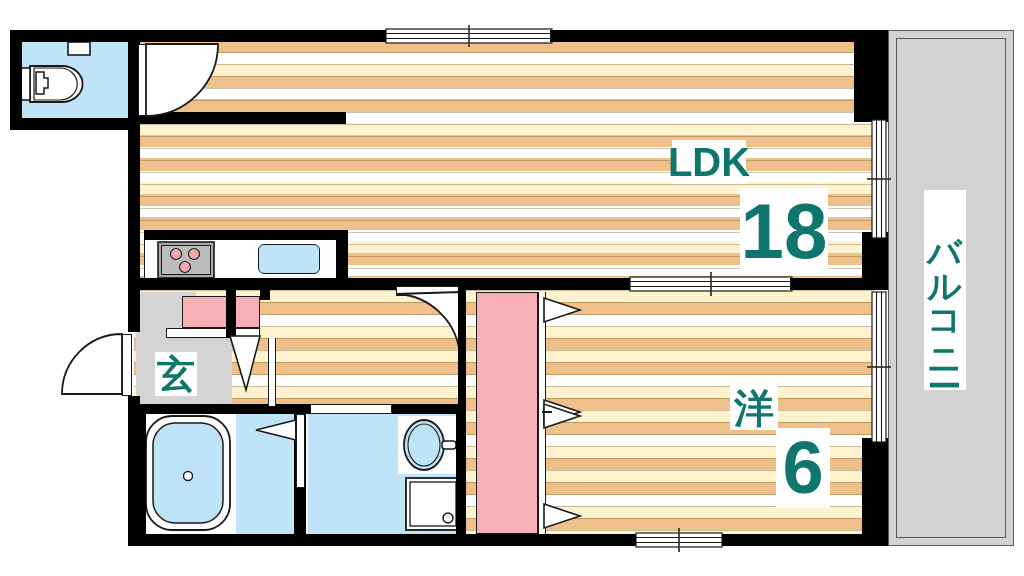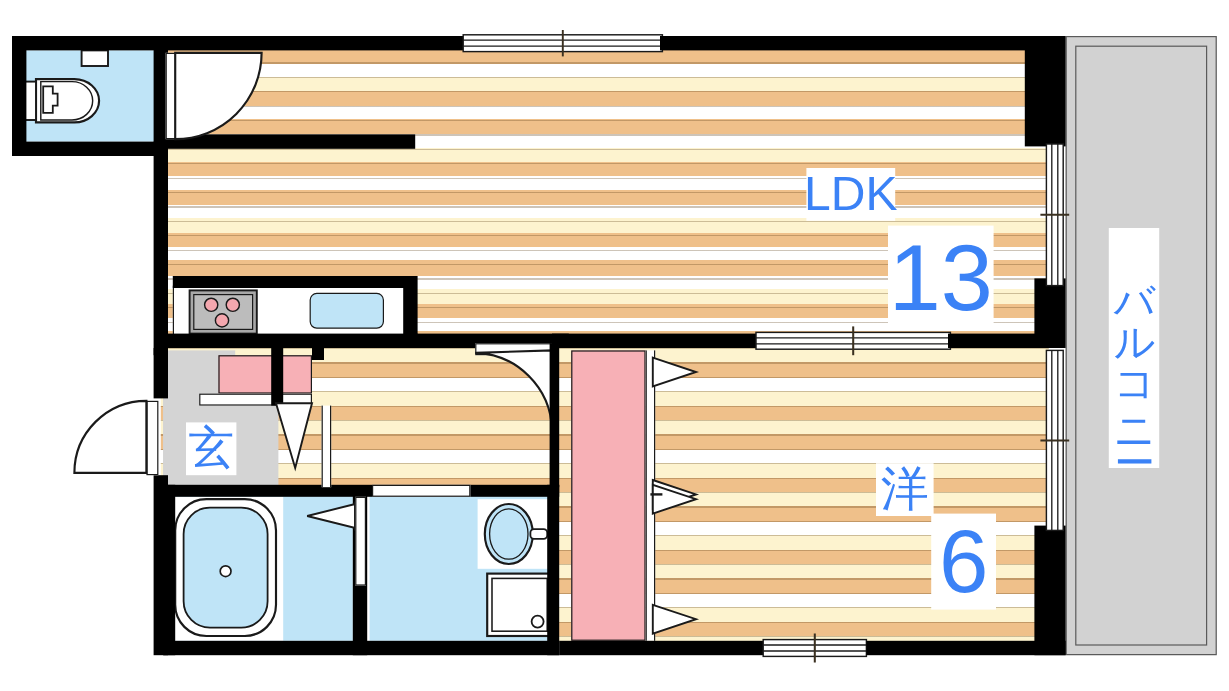--- a/index.html
+++ b/index.html
@@ -6,21 +6,21 @@
   body{font-family:"Liberation Sans", sans-serif;}
   #stage{position:relative;width:1024px;height:576px;background:#ffffff;overflow:hidden;}
   .abs{position:absolute;box-sizing:border-box;}
   
   .wall{background:#000000;}   
   .tile-blue{background:#bfe4f7;border:1.5px solid #1a1a1a;}
   .pink{background:#f7b0b6;border:1.5px solid #1a1a1a;}
   .gray-ent{background:#d4d4d4;border:1.5px solid #1a1a1a;}
   .balcony{background:#d2d2d2;border:1.5px solid #5a5a5a;}
   .white-box{background:#ffffff;border:1.5px solid #1a1a1a;}
-  .lbl{position:absolute;background:#ffffff;color:#3b82f6;font-weight:400;line-height:1;
+  .lbl{position:absolute;background:#ffffff;color:#0f766e;font-weight:700;line-height:1;
        display:flex;align-items:center;justify-content:center;letter-spacing:0px;}
   .lbl-v{writing-mode:vertical-rl;}
   svg{display:block;overflow:visible;}
 </style>
 </head>
 <body>
 
 <div id="stage">
 
   <div class="abs balcony" style="left:888px;top:30px;width:126px;height:516px;"></div>
@@ -217,19 +217,19 @@
   <div class="abs wall" style="left:466px;top:534px;width:170px;height:12px;"></div>
   <svg class="abs" style="left:636px;top:533px;" width="86" height="14" viewBox="0 0 86 14">
     <rect x="0" y="0" width="86" height="14" fill="#ffffff" stroke="#1a1a1a" stroke-width="1.2"></rect>
     <line x1="0" y1="4.5" x2="86" y2="4.5" stroke="#1a1a1a" stroke-width="1.1"></line>
     <line x1="0" y1="9.5" x2="86" y2="9.5" stroke="#1a1a1a" stroke-width="1.1"></line>
     <line x1="43" y1="-5" x2="43" y2="19" stroke="#3a3020" stroke-width="1.7"></line>
   </svg>
   <div class="abs wall" style="left:722px;top:534px;width:166px;height:12px;"></div>
 
   <div class="lbl" style="left:672px;top:140px;width:74px;height:44px;font-size:40px;">LDK</div>
-  <div class="lbl" style="left:740px;top:188px;width:88px;height:86px;font-size:78px;">13</div>
+  <div class="lbl" style="left:740px;top:188px;width:88px;height:86px;font-size:78px;">18</div>
   <div class="lbl" style="left:730px;top:386px;width:48px;height:44px;font-size:40px;">洋</div>
   <div class="lbl" style="left:776px;top:428px;width:54px;height:80px;font-size:74px;">6</div>
   <div class="lbl" style="left:155px;top:352px;width:42px;height:44px;font-size:38px;">玄</div>
   <div class="lbl lbl-v" style="left:924px;top:190px;width:42px;height:200px;font-size:34px;">バルコニー</div>
 
 </div>
 
 </body></html>

